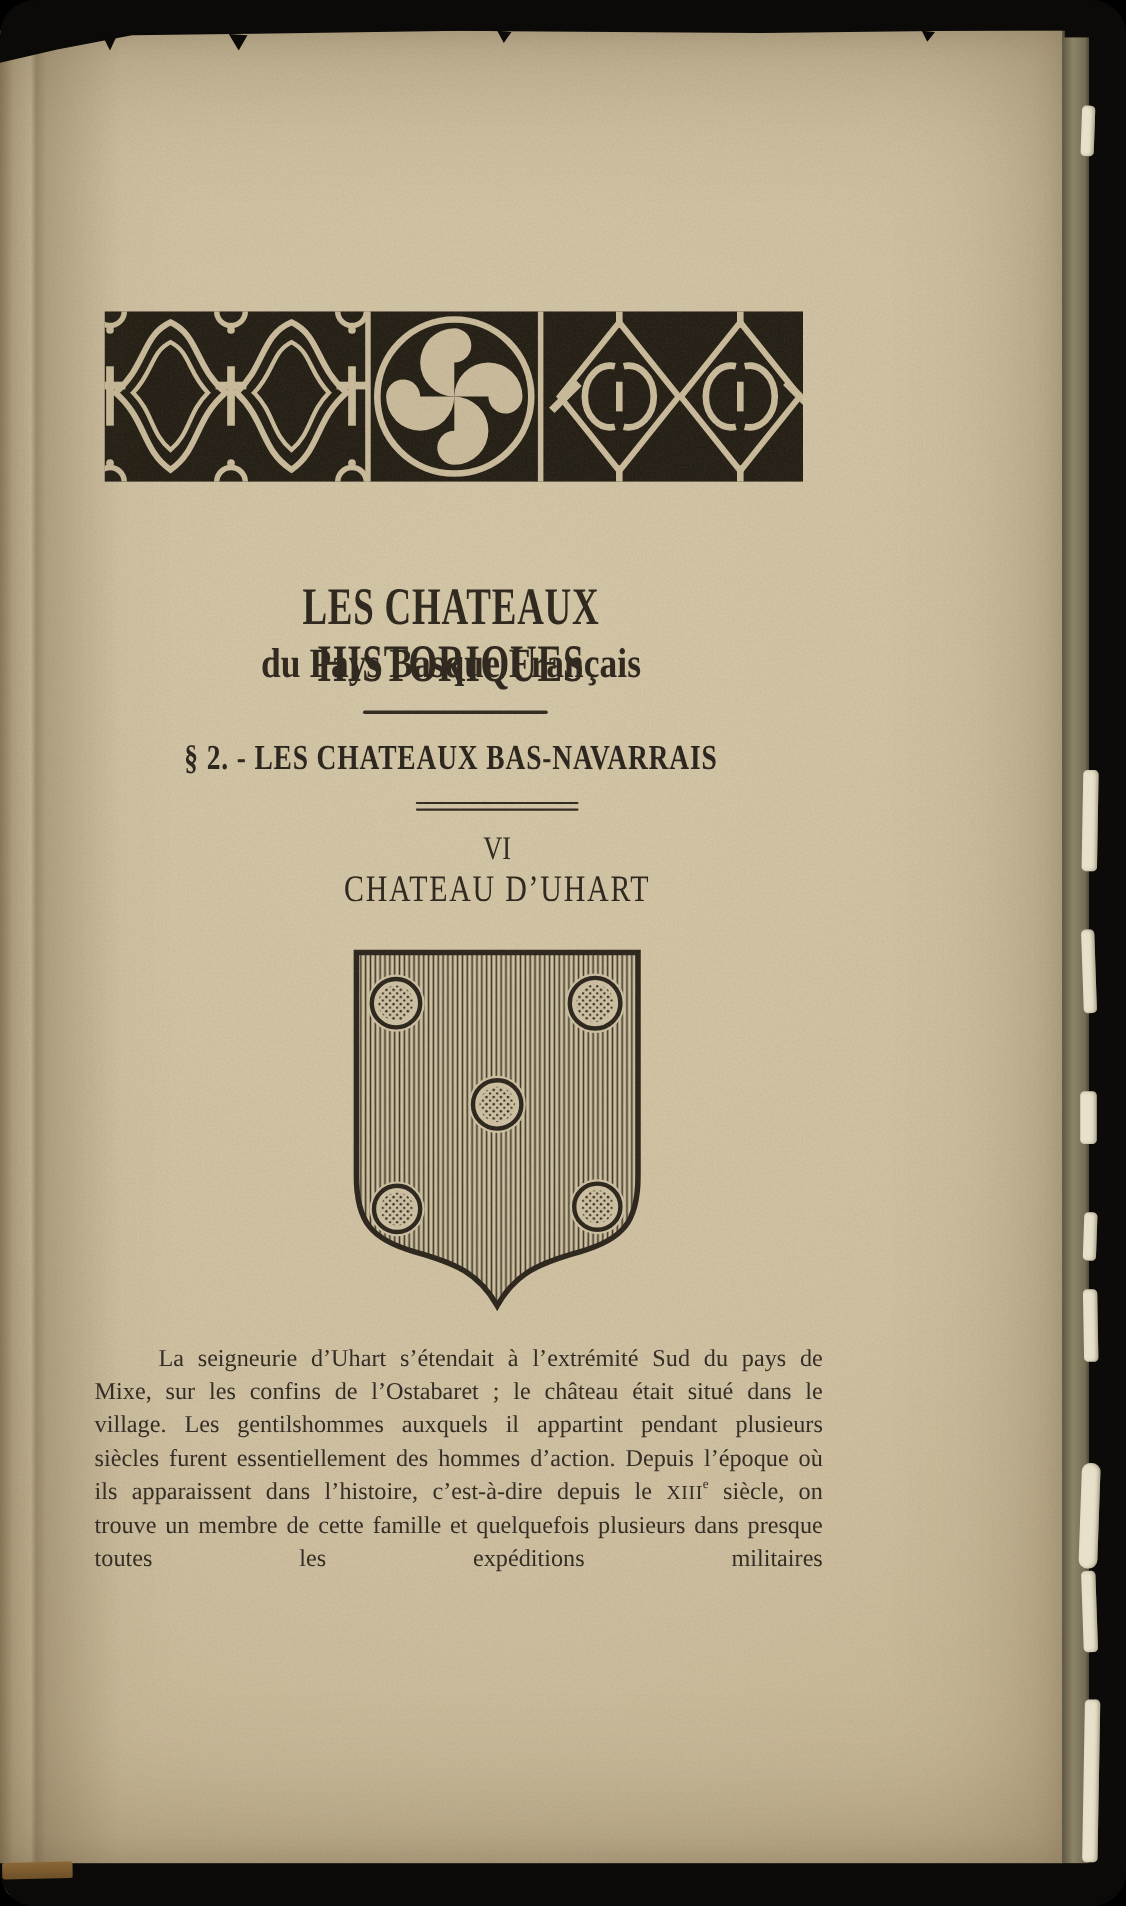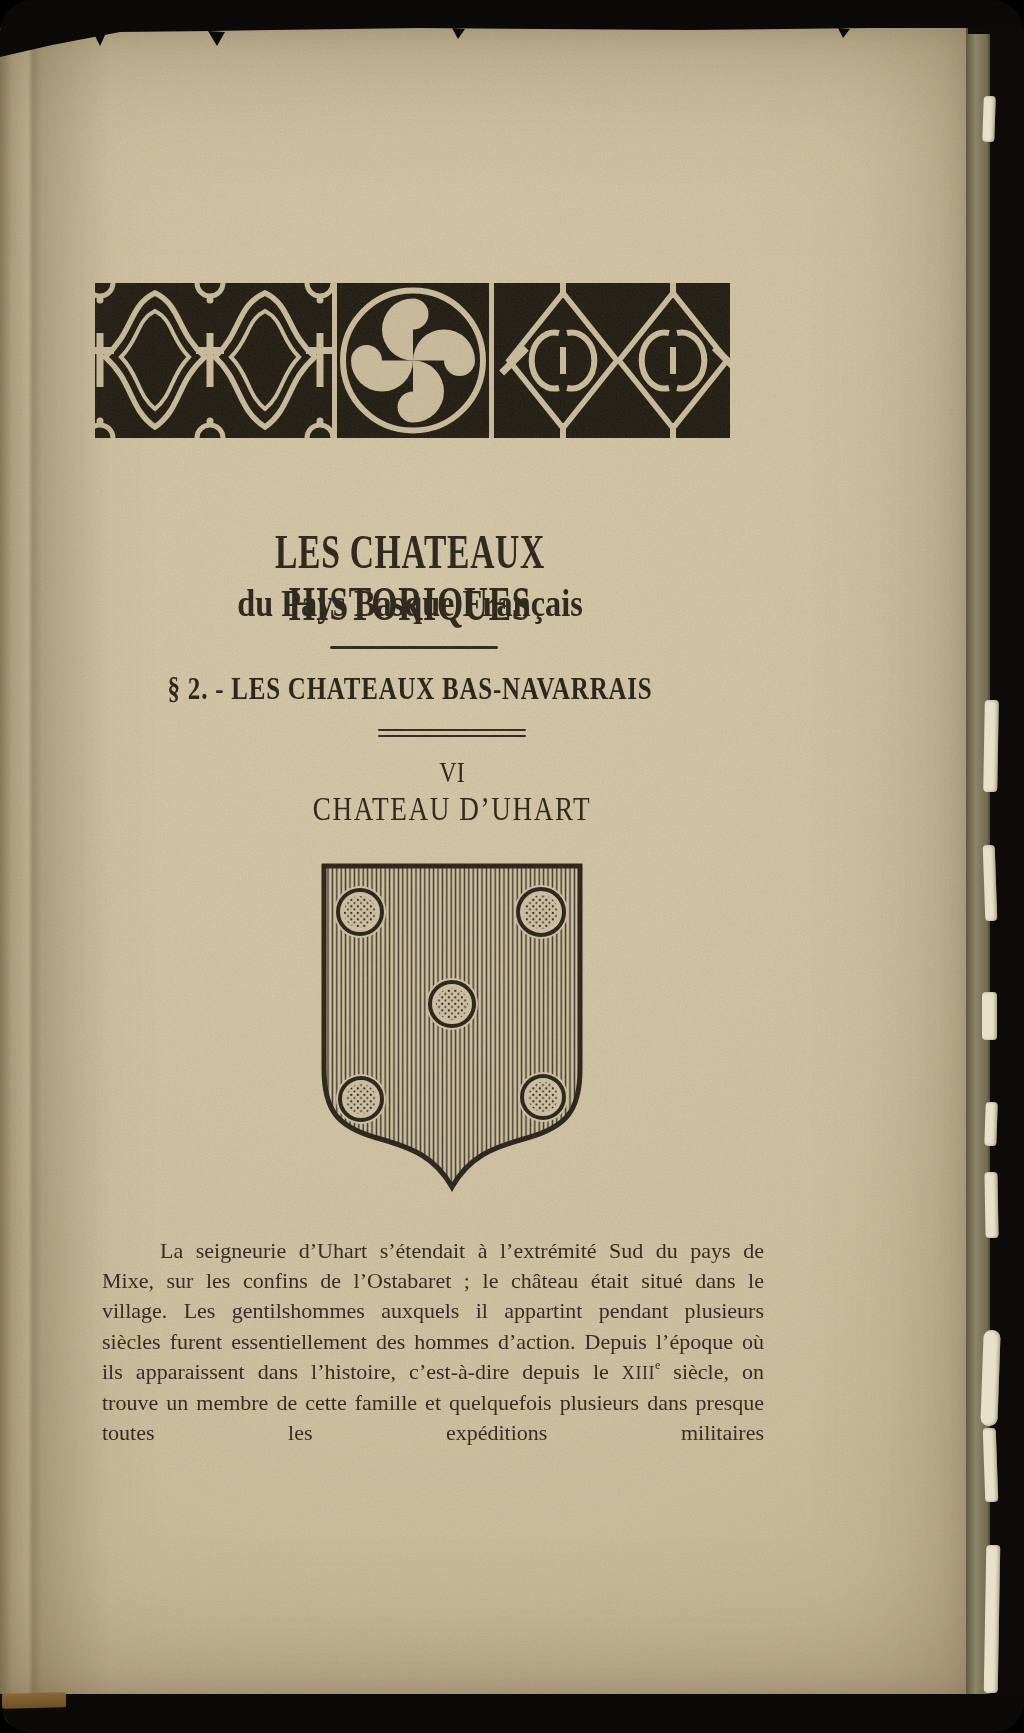--- a/index.html
+++ b/index.html
@@ -23,21 +23,21 @@
           transform:scaleX(.85);}
   .rule1{position:absolute;left:330px;top:618px;width:168px;height:3px;background:#2c261d;border-radius:2px;}
   .section-heading{left:80px;top:640px;width:660px;font-size:32px;line-height:40px;font-weight:700;
           letter-spacing:1px;transform:scaleX(.78);color:#262019;}
   .rule2{position:absolute;left:378px;top:701px;width:148px;}
   .rule2 span{display:block;height:2.2px;background:#2c261d;margin-bottom:4px;border-radius:1px;}
   .chapter-number{left:122px;top:727px;width:660px;font-size:30px;line-height:34px;transform:scaleX(.80);}
   .chapter-title{left:122px;top:762px;width:660px;font-size:34px;line-height:38px;letter-spacing:2px;
           transform:scaleX(.80);}
   .shield{position:absolute;left:317px;top:831px;}
-  .body-text{position:absolute;left:86px;top:1192px;width:662px;margin:16px;
+  .body-text{position:absolute;left:86px;top:1192px;width:662px;margin:0;
           font-size:22px;line-height:30.2px;color:#2e2721;text-align:justify;text-align-last:justify;
           text-indent:58px;word-spacing:2.5px;}
   .body-text .roman{font-size:.82em;letter-spacing:.5px;}
   .body-text sup{font-size:12px;line-height:0;position:relative;top:-1px;}
   .top-edge{position:absolute;left:0;top:0;}
   .edge-strip{position:absolute;left:966px;top:34px;width:24px;height:1660px;
           background:linear-gradient(90deg,#5f5842,#8d8569 40%,#756d53 85%,#4c4634);}
   .bit{position:absolute;background:#e7e0ca;border-radius:4px;box-shadow:inset -2px 0 3px rgba(120,110,80,.5);}
   .bottom-edge{position:absolute;left:0;top:1686px;width:966px;height:9px;
           background:linear-gradient(to bottom, rgba(60,50,32,0) 0, rgba(60,50,32,.55) 2px, #beae8c 4px, #8d7f60 9px);}

